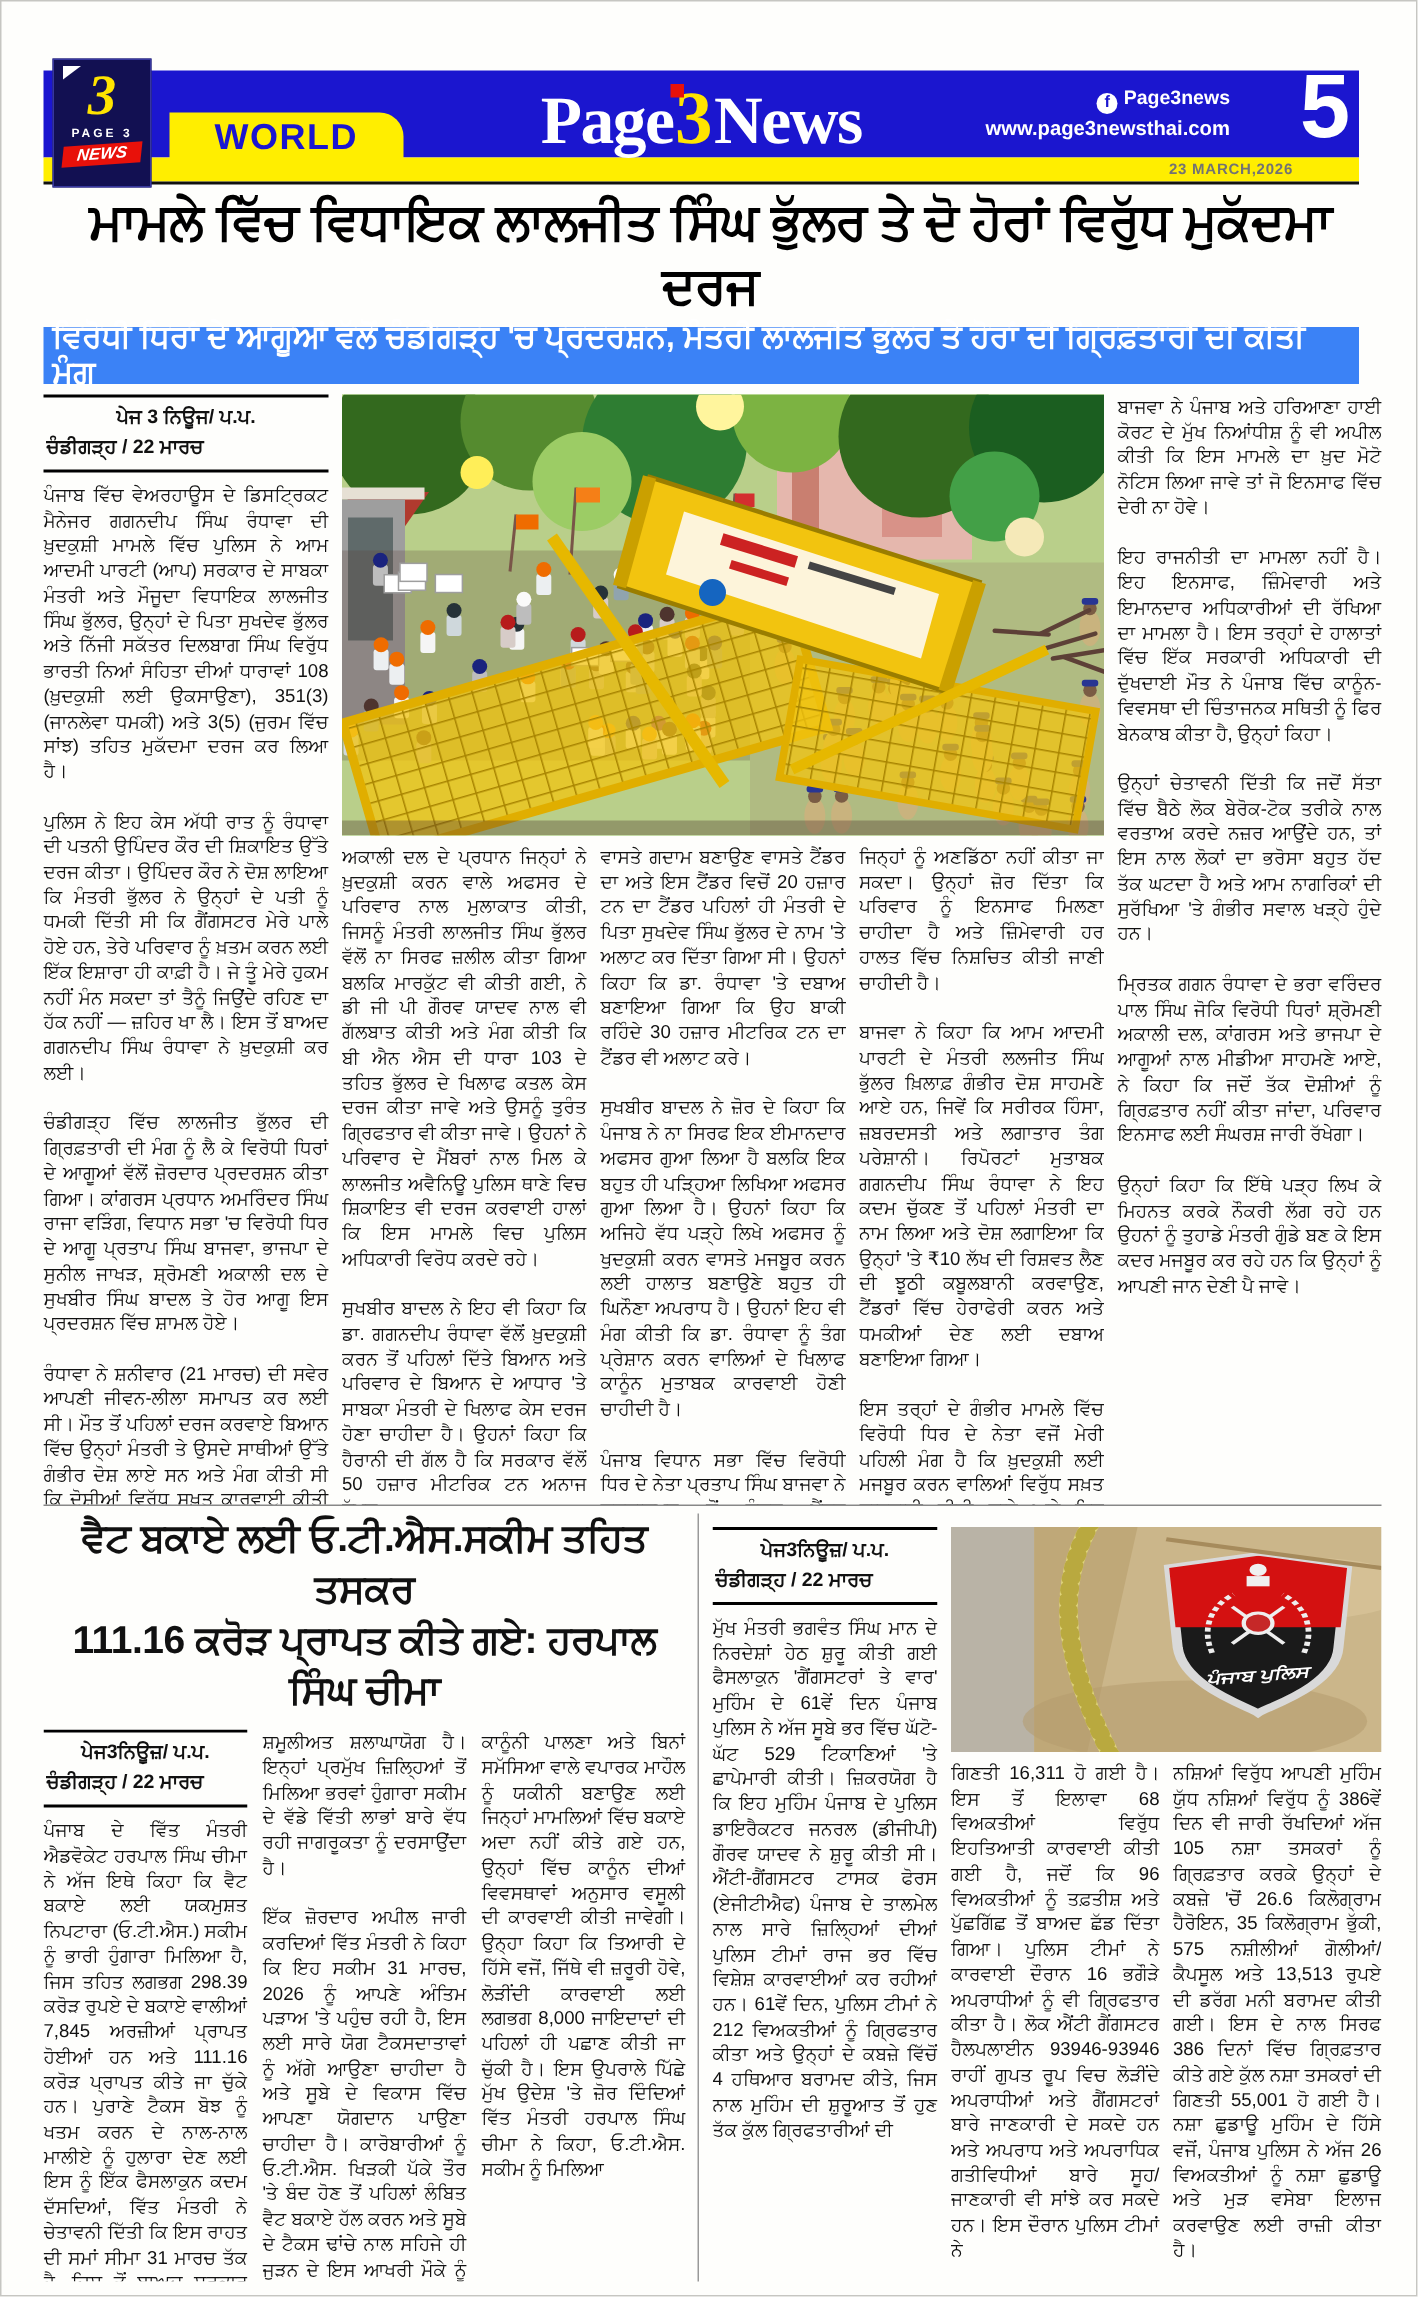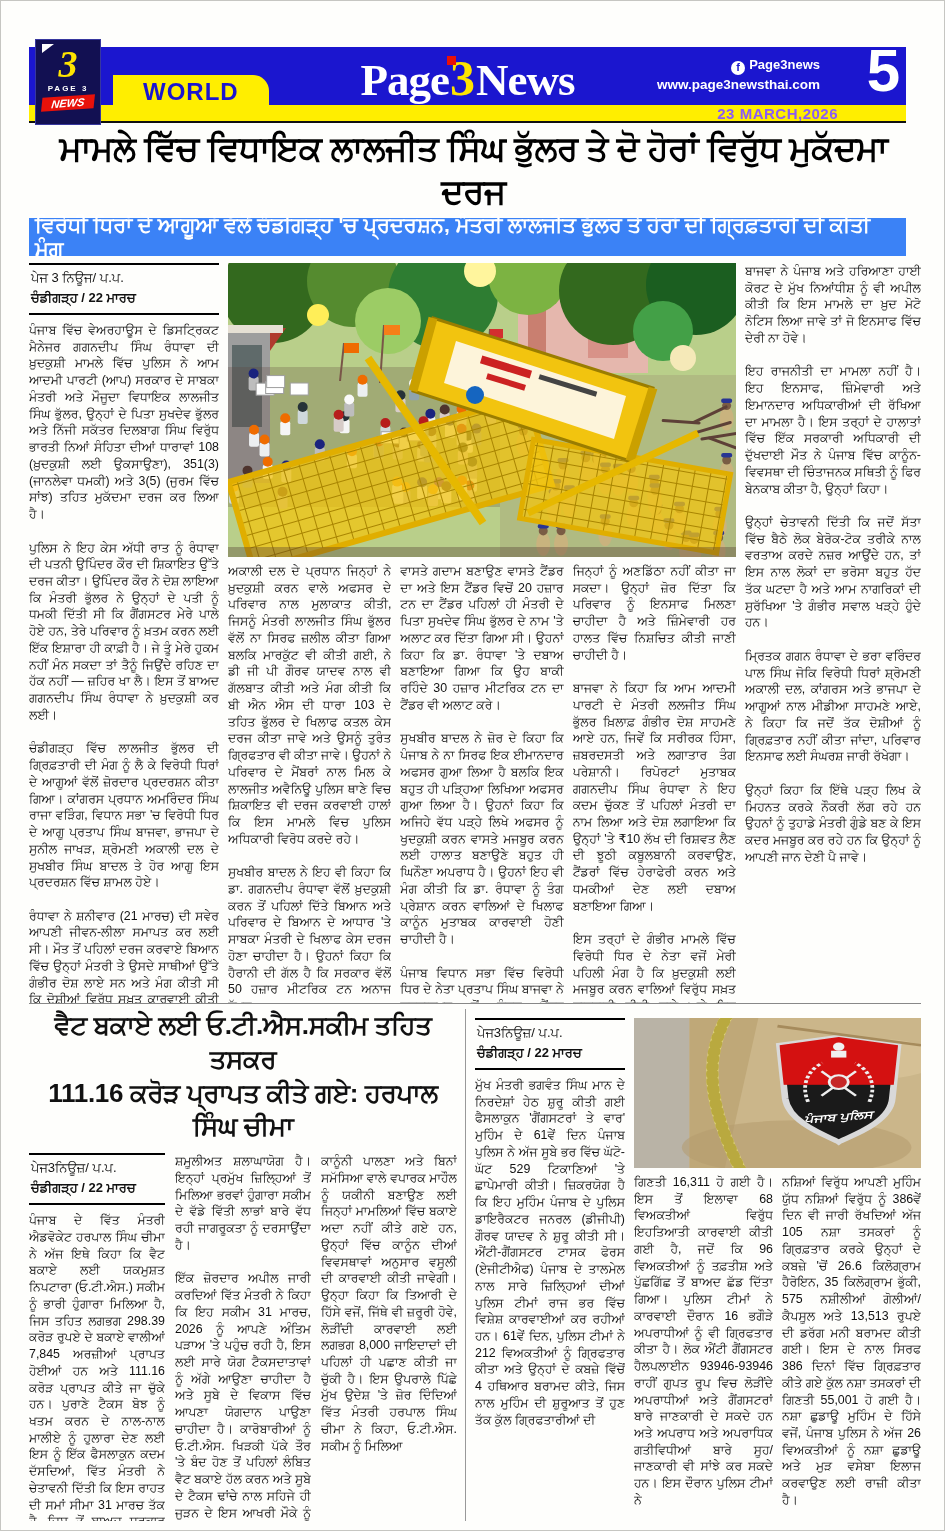--- a/index.html
+++ b/index.html
@@ -4,21 +4,21 @@
 <style>
   html,body{margin:0;padding:0;background:#e8e8e4;}
   #page{position:relative;width:945px;height:1531px;margin:0 auto;background:#fefefc;
         border:1px solid #c6c6c2;box-sizing:border-box;overflow:hidden;
         font-family:"Liberation Sans","DejaVu Sans",sans-serif;color:#111;}
   
   .header{position:absolute;left:28px;top:46px;width:877px;height:76px;}
   .h-blue{position:absolute;left:0;right:0;top:0;bottom:18px;background:#1b16cf;}
   .h-yellow{position:absolute;left:0;right:0;bottom:2px;height:16px;background:#ffee00;
             display:flex;align-items:center;justify-content:flex-end;}
-  .h-date{font-weight:bold;font-size:15px;color:#8b5cf6;padding-right:68px;letter-spacing:.5px;}
+  .h-date{font-weight:bold;font-size:10px;color:#737373;padding-right:44px;letter-spacing:.5px;}
   .h-rule{position:absolute;left:0;right:0;bottom:0;height:2px;background:#101010;}
   .logo{position:absolute;left:6px;top:-8px;width:66px;height:86px;background:#121052;
         border:1px solid #37379e;box-sizing:border-box;text-align:center;z-index:3;}
   .logo-flag{position:absolute;left:6px;top:4px;width:0;height:0;
              border-left:12px solid #ffffff;border-bottom:9px solid transparent;}
   .logo-3{font-family:"Liberation Serif","DejaVu Serif",serif;font-weight:bold;font-style:italic;
           font-size:38px;line-height:40px;color:#ffe400;margin-top:4px;}
   .logo-page3{font-size:8px;font-weight:bold;letter-spacing:2px;color:#fff;}
   .logo-news{margin:3px auto 0;width:52px;background:#e8110a;color:#fff;font-weight:bold;
              font-style:italic;font-size:11px;line-height:14px;transform:skewX(-10deg) rotate(-4deg);}
@@ -45,21 +45,21 @@
             color:#fff;display:flex;align-items:center;justify-content:center;
             font-size:21px;font-weight:700;box-sizing:border-box;padding:0 6px;}
   .lead-body{position:absolute;left:28px;top:262px;width:892px;height:740px;display:flex;gap:9px;}
   .col-left{width:190px;display:flex;flex-direction:column;}
   .mid{width:508px;display:flex;flex-direction:column;gap:6px;}
   .photo-protest{height:294px;background:#9ccc65;overflow:hidden;}
   .mid-cols{flex:1;display:flex;gap:9px;overflow:hidden;}
   .mid-cols .col{flex:1;overflow:hidden;}
   .col-right{flex:1;overflow:hidden;}
   .byline{border-top:2px solid #000;border-bottom:2px solid #000;padding:5px 2px 7px;margin-bottom:7px;}
-  .byline .ag{text-align:left;font-weight:normal;font-size:13px;}
+  .byline .ag{text-align:center;font-weight:bold;font-size:13px;}
   .byline .pl{font-weight:bold;font-size:13px;margin-top:4px;}
   .btxt{font-size:12.4px;line-height:1.35;text-align:justify;white-space:pre-line;
         overflow:hidden;flex:1;}
   div.btxt{height:100%;}
   
   .rule-h{position:absolute;left:28px;top:1002px;width:892px;height:1px;background:#888;}
   .vdiv{position:absolute;left:464px;top:1008px;width:1px;height:512px;background:#999;}
   .vat{position:absolute;left:28px;top:1008px;width:428px;height:512px;display:flex;flex-direction:column;}
   .raids{position:absolute;left:474px;top:1008px;width:446px;height:512px;display:flex;flex-direction:column;}
   .sub-head{text-align:center;font-weight:800;font-size:26px;line-height:1.3;letter-spacing:-.3px;}

